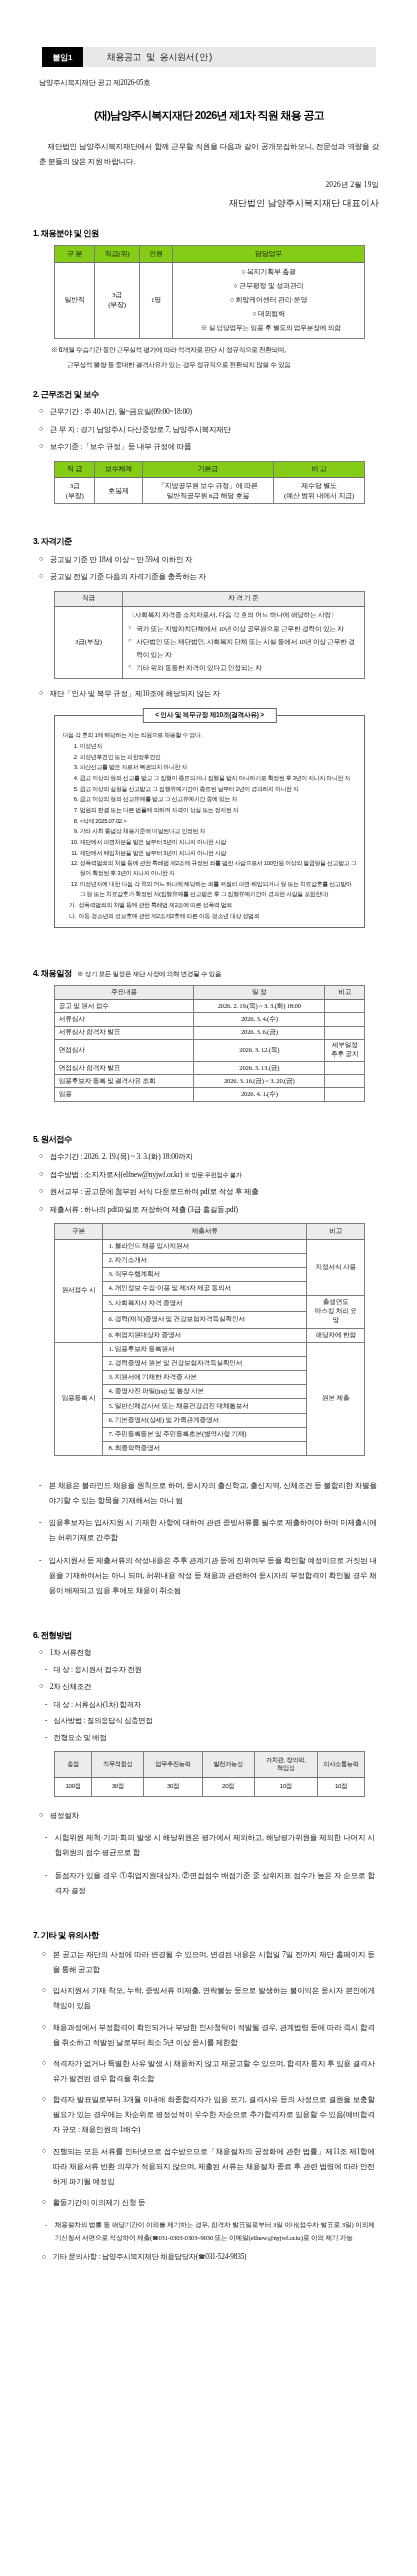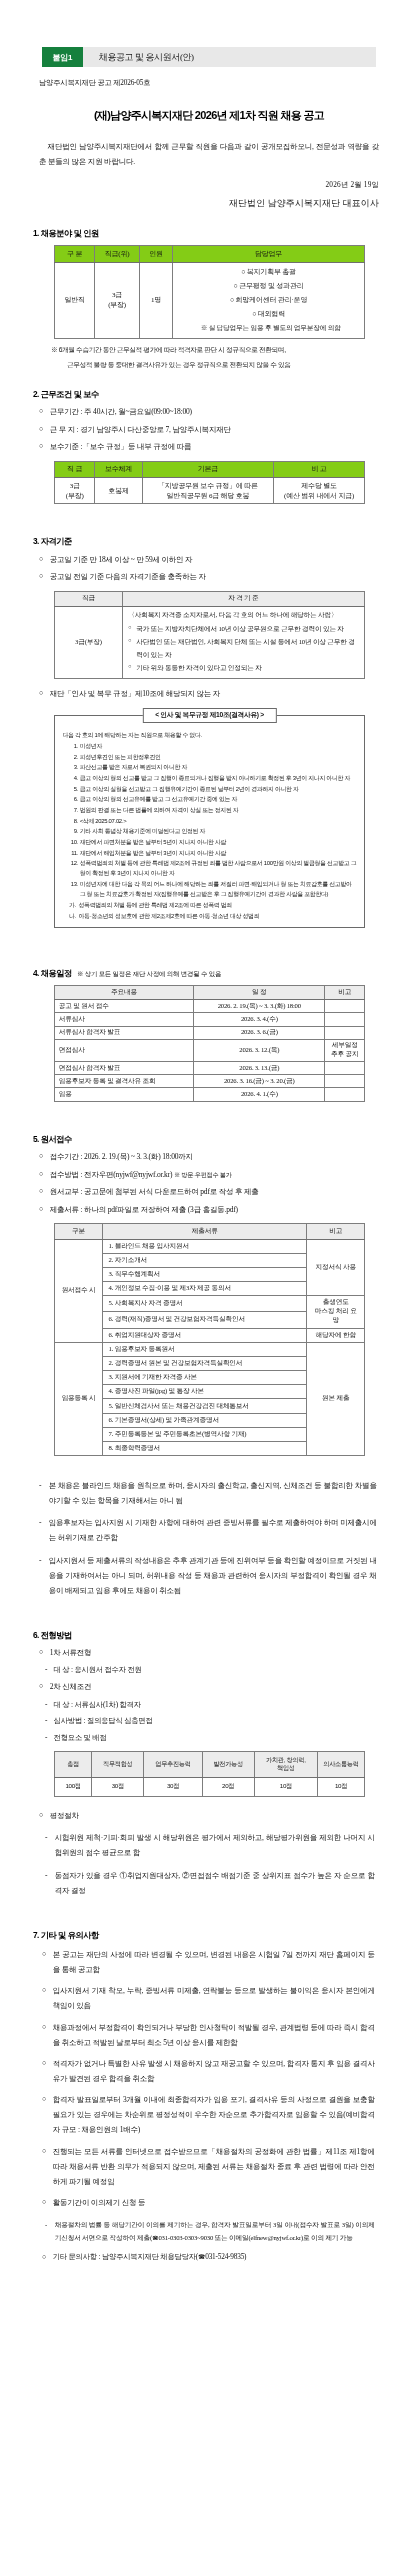--- a/index.html
+++ b/index.html
@@ -22,37 +22,37 @@
 
   
   .attach-bar {
     display: flex;
     align-items: stretch;
     margin: 47px 42px 0 42px;
     background: #e8e8e8;
     height: 20px;
   }
   .attach-tag {
-    background: #15803d;
+    background: #000000;
     color: #ffffff;
     font-family: "Liberation Sans", sans-serif;
     font-weight: bold;
     font-size: 8px;
     letter-spacing: -0.3px;
     display: flex;
     align-items: center;
     justify-content: center;
     padding: 0 6.4px;
     min-width: 28px;
   }
   .attach-title {
     display: flex;
     align-items: center;
-    padding-left: 16px;
-    font-family: Liberation Serif, serif;
+    padding-left: 24px;
+    font-family: Liberation Mono, monospace;
     font-size: 9px;
     letter-spacing: -0.4px;
     color: #1a1a1a;
   }
 
   .notice-no {
     margin: 10.7px 0 0 39px;
     font-size: 7.3px;
     letter-spacing: -0.2px;
   }
@@ -570,21 +570,21 @@
       <td>2026. 4. 1.(수)</td>
       <td></td>
     </tr>
   </tbody>
     </table>
 
   <div class="spacer-md"></div>
 
   <h2 class="sec">5. 원서접수</h2>
   <div class="obullet"><span>접수기간 : 2026. 2. 19.(목) ~ 3. 3.(화) 18:00까지</span></div>
-  <div class="obullet"><span>접수방법 : 전자우편(nyjwf@nyjwf.or.kr)</span> <span class="small">※ 방문·우편접수 불가</span></div>
+  <div class="obullet"><span>접수방법 : 소지자로서(elfnew@nyjwf.or.kr)</span> <span class="small">※ 방문·우편접수 불가</span></div>
   <div class="obullet"><span>원서교부 : 공고문에 첨부된 서식 다운로드하여 pdf로 작성 후 제출</span></div>
   <div class="obullet"><span>제출서류 : 하나의 pdf파일로 저장하여 제출 (3급 홍길동.pdf)</span></div>
 
   <table class="docs">
     <tbody>
         <tr>
       <th style="width:43px;">구분</th>
       <th style="width:199px;">제출서류</th>
       <th>비고</th>
     </tr>

